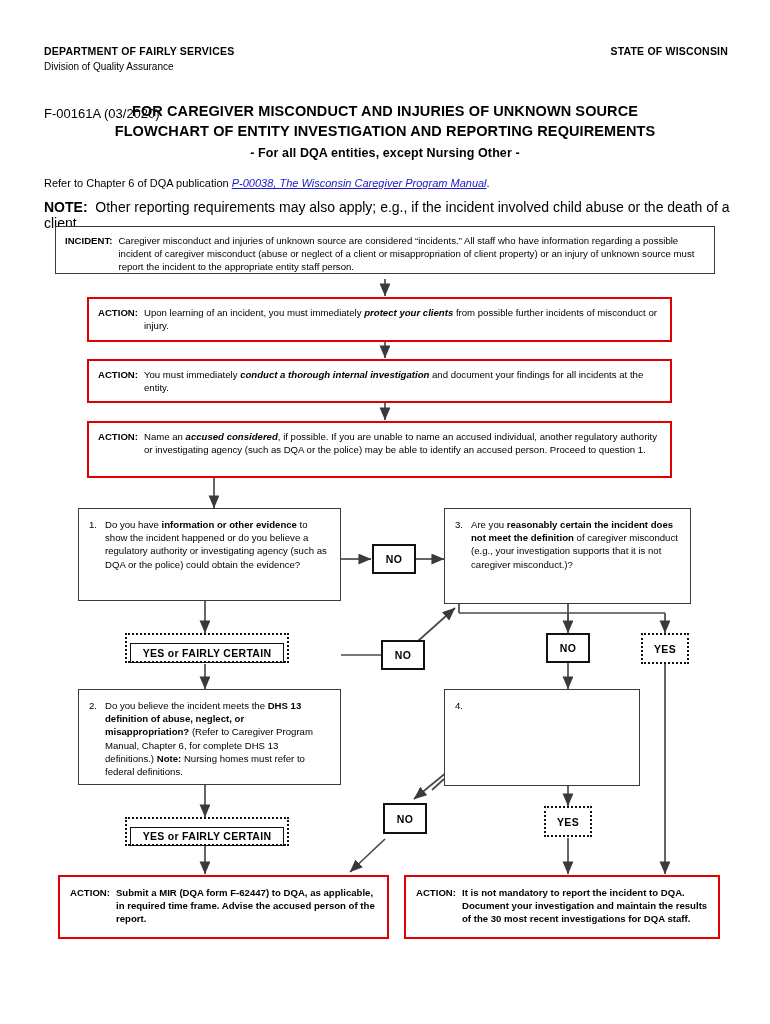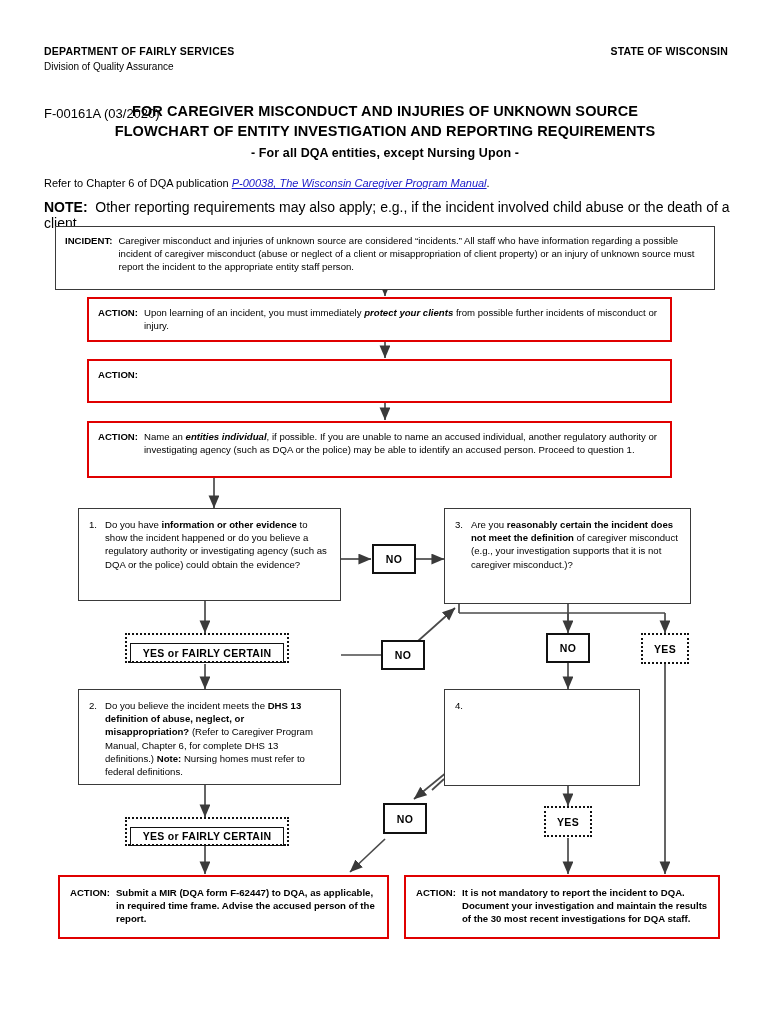--- a/index.html
+++ b/index.html
@@ -75,21 +75,21 @@
 <div id="page">
 
   <div class="hdr hdr-dept">DEPARTMENT OF FAIRLY SERVICES</div>
   <div class="hdr hdr-state">STATE OF WISCONSIN</div>
   <div class="hdr hdr-div">Division of Quality Assurance</div>
   <div class="hdr hdr-form">F-00161A  (03/2020)</div>
 
   <div class="title-block">
     <div class="title-line">FOR CAREGIVER MISCONDUCT AND INJURIES OF UNKNOWN SOURCE</div>
     <div class="title-line">FLOWCHART OF ENTITY INVESTIGATION AND REPORTING REQUIREMENTS</div>
-    <div class="title-sub">- For all DQA entities, except Nursing Upon -</div>
+    <div class="title-sub">- For all DQA entities, except Nursing Other -</div>
   </div>
 
   <div class="refline">
     <span>Refer to Chapter 6 of DQA publication </span><a href="#">P-00038, The Wisconsin Caregiver Program Manual</a><span>.</span>
   </div>
 
   <div class="noteline">
     <b>NOTE:</b>&nbsp;
     <span>Other reporting requirements may also apply; e.g., if the incident involved child abuse or the death of a client.</span>
   </div>
@@ -144,44 +144,45 @@
 
       <line x1="444" y1="779" x2="432" y2="790"></line>
       <line x1="432" y1="790" x2="432" y2="790"></line>
 
       <line x1="447" y1="772" x2="414" y2="799" marker-end="url(#ah)"></line>
 
       <line x1="385" y1="839" x2="350" y2="872" marker-end="url(#ah)"></line>
     </g>
   </svg>
 
-  <div class="box box-black" style="left:55px;top:226px;width:660px;height:64px;">
+  <div class="box box-black" style="left:55px;top:226px;width:660px;height:48px;">
     <div class="box-inner act">
       <span class="act-key">INCIDENT:</span>
       <span class="act-body">Caregiver misconduct and injuries of unknown source are considered “incidents.” All staff who have information regarding a possible incident of caregiver misconduct (abuse or neglect of a client or misappropriation of client property) or an injury of unknown source must report the incident to the appropriate entity staff person.</span>
     </div>
   </div>
 
   <div class="box box-red" style="left:87px;top:297px;width:585px;height:45px;">
     <div class="box-inner act">
       <span class="act-key">ACTION:</span>
       <span class="act-body"><span>Upon learning of an incident, you must immediately </span><span class="ital">protect your clients</span><span> from possible further incidents of misconduct or injury.</span></span>
     </div>
   </div>
 
   <div class="box box-red" style="left:87px;top:359px;width:585px;height:44px;">
     <div class="box-inner act">
       <span class="act-key">ACTION:</span>
+      <span class="act-body"><span>You must immediately </span><span class="ital">conduct a thorough internal investigation</span><span> and document your findings for all incidents at the entity.</span></span>
     </div>
   </div>
 
   <div class="box box-red" style="left:87px;top:421px;width:585px;height:57px;">
     <div class="box-inner act">
       <span class="act-key">ACTION:</span>
-      <span class="act-body"><span>Name an </span><span class="ital">entities individual</span><span>, if possible.  If you are unable to name an accused individual, another regulatory authority or investigating agency (such as DQA or the police) may be able to identify an accused person.  Proceed to question 1.</span></span>
+      <span class="act-body"><span>Name an </span><span class="ital">accused considered</span><span>, if possible.  If you are unable to name an accused individual, another regulatory authority or investigating agency (such as DQA or the police) may be able to identify an accused person.  Proceed to question 1.</span></span>
     </div>
   </div>
 
   <div class="box box-black" style="left:78px;top:508px;width:263px;height:93px;">
     <div class="box-inner q" style="padding:9px 10px;">
       <span class="q-num">1.</span>
       <span class="q-body"><span>Do you have </span><span class="bld">information or other evidence</span><span> to show the incident happened or do you believe a regulatory authority or investigating agency (such as DQA or the police) could obtain the evidence?</span></span>
     </div>
   </div>
 

